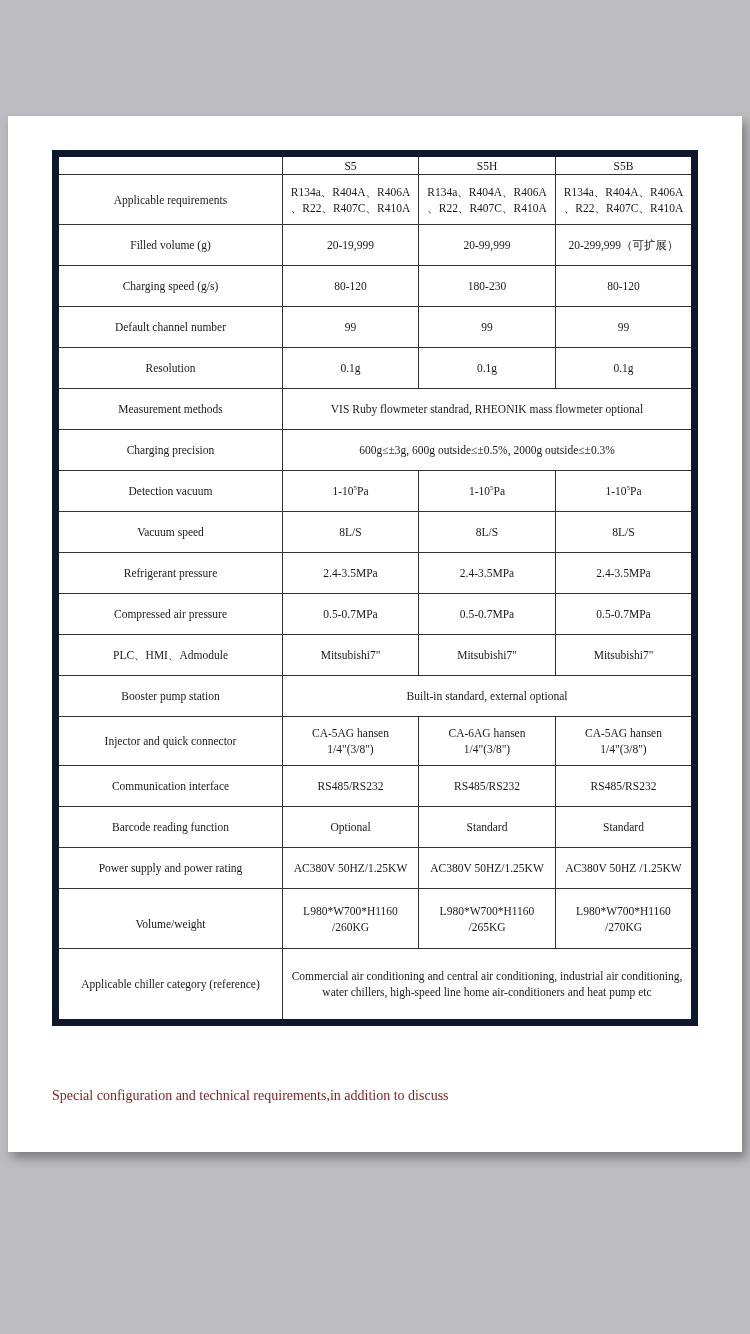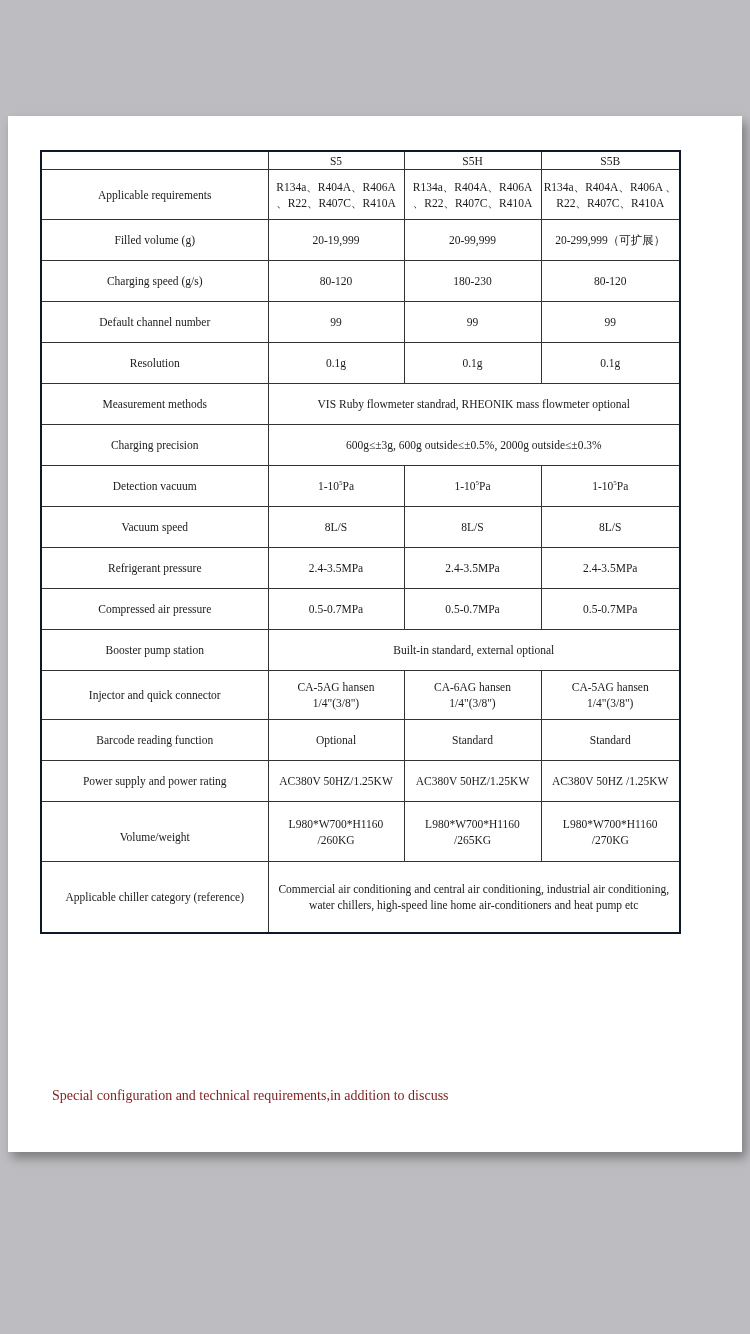--- a/index.html
+++ b/index.html
@@ -19,25 +19,25 @@
       position: absolute;
       left: 8px;
       top: 116px;
       width: 734px;
       height: 1036px;
       background: #ffffff;
       box-shadow: 4px 6px 10px rgba(0,0,0,0.35);
     }
     table.spec {
       position: absolute;
-      left: 32px;
+      left: 44px;
       top: 34px;
       width: 639px;
       border-collapse: collapse;
-      border: 2px solid #0f172a;
+      border: 7px solid #0f172a;
       table-layout: fixed;
       font-size: 11.5px;
       line-height: 16px;
     }
     table.spec td {
       border: 1px solid #333;
       text-align: center;
       vertical-align: middle;
       padding: 0 2px;
       overflow: hidden;
@@ -153,20 +153,26 @@
         <td>2.4-3.5MPa</td>
       </tr>
 
       <tr class="h42">
         <td class="top-label">Compressed air pressure</td>
         <td class="low-val">0.5-0.7MPa</td>
         <td class="low-val">0.5-0.7MPa</td>
         <td class="low-val">0.5-0.7MPa</td>
       </tr>
 
+      <tr class="h42">
+        <td>PLC、HMI、Admodule</td>
+        <td>Mitsubishi7"</td>
+        <td>Mitsubishi7"</td>
+        <td>Mitsubishi7"</td>
+      </tr>
 
       <tr class="h42">
         <td>Booster pump station</td>
         <td colspan="3">Built-in standard, external optional</td>
       </tr>
 
       <tr class="h50">
         <td>Injector and quick connector</td>
         <td>
             <div>CA-5AG hansen</div>
@@ -175,20 +181,26 @@
         <td>
             <div>CA-6AG hansen</div>
             <div>1/4"(3/8")</div>
           </td>
         <td>
             <div>CA-5AG hansen</div>
             <div>1/4"(3/8")</div>
           </td>
       </tr>
 
+      <tr class="h42">
+        <td>Communication interface</td>
+        <td>RS485/RS232</td>
+        <td>RS485/RS232</td>
+        <td>RS485/RS232</td>
+      </tr>
 
       <tr class="h42">
         <td>Barcode reading function</td>
         <td>Optional</td>
         <td>Standard</td>
         <td>Standard</td>
       </tr>
 
       <tr class="h42">
         <td>Power supply and power rating</td>

